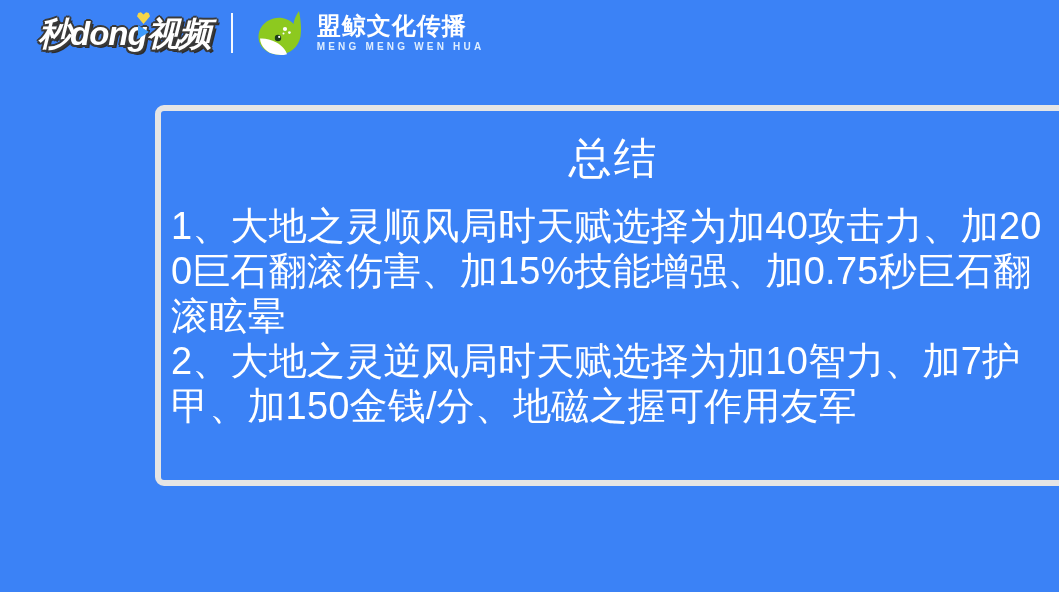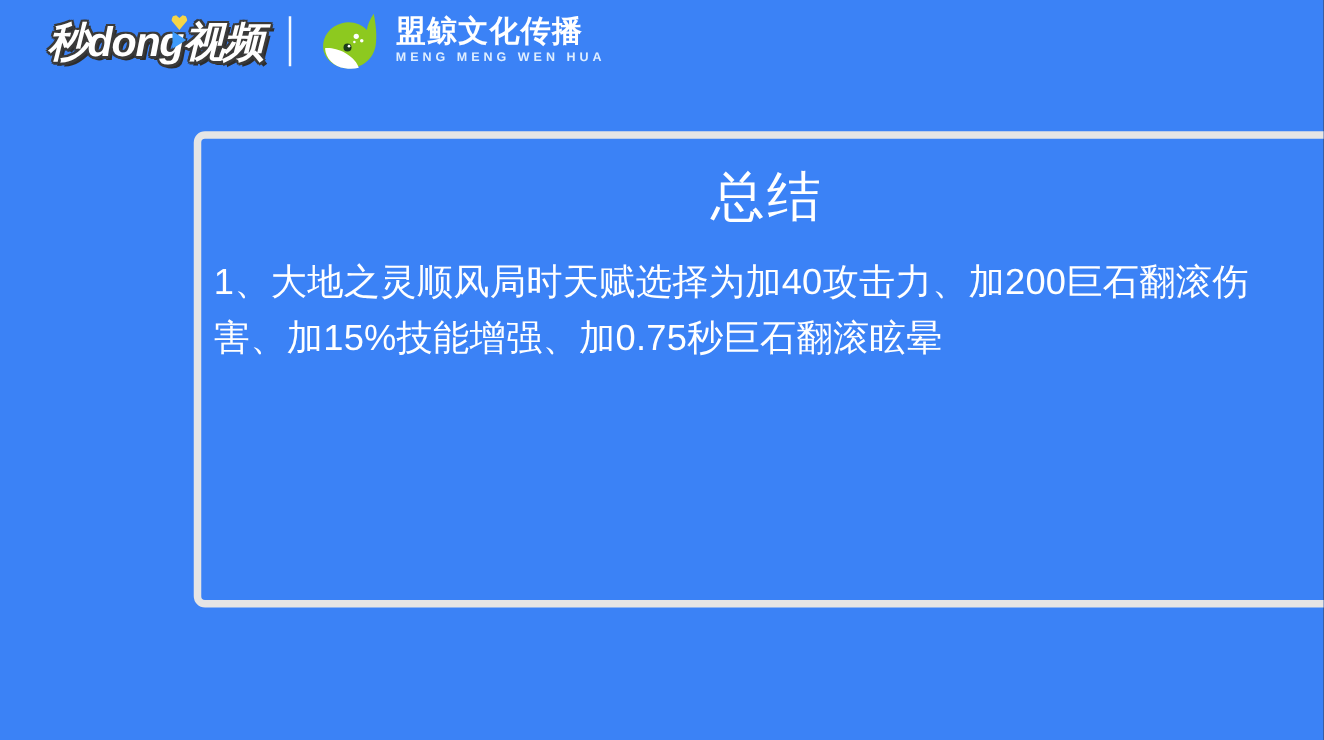--- a/index.html
+++ b/index.html
@@ -123,21 +123,21 @@
   .card-title {
     margin-top: 24px;
     text-align: center;
     font-size: 43px;
     color: #ffffff;
     letter-spacing: 2px;
     line-height: 1.1;
   }
   .card-body {
     margin: 22px 12px 0 10px;
-    font-size: 29px;
+    font-size: 38px;
     color: #ffffff;
     line-height: 45px;
     letter-spacing: 0.2px;
     word-break: break-all;
   }
   .card-body p {
     margin: 0;
   }
 </style>
 </head>
@@ -172,16 +172,17 @@
         <span class="mengjing-en">MENG MENG WEN HUA</span>
       </div>
     </div>
 
   </div>
 
   <div class="card">
     <div class="card-title">总结</div>
     <div class="card-body">
       <p>1、大地之灵顺风局时天赋选择为加40攻击力、加200巨石翻滚伤害、加15%技能增强、加0.75秒巨石翻滚眩晕</p>
+      <p>2、大地之灵逆风局时天赋选择为加10智力、加7护甲、加150金钱/分、地磁之握可作用友军</p>
     </div>
   </div>
 
 </div>
 
 </body></html>

